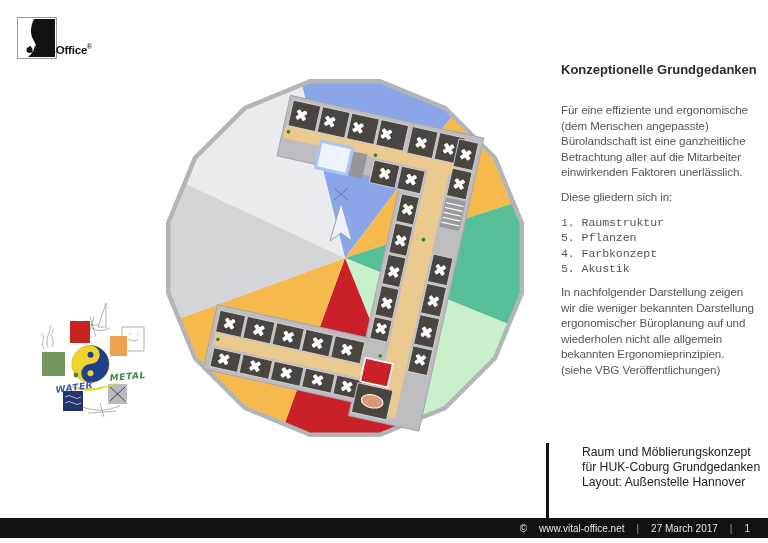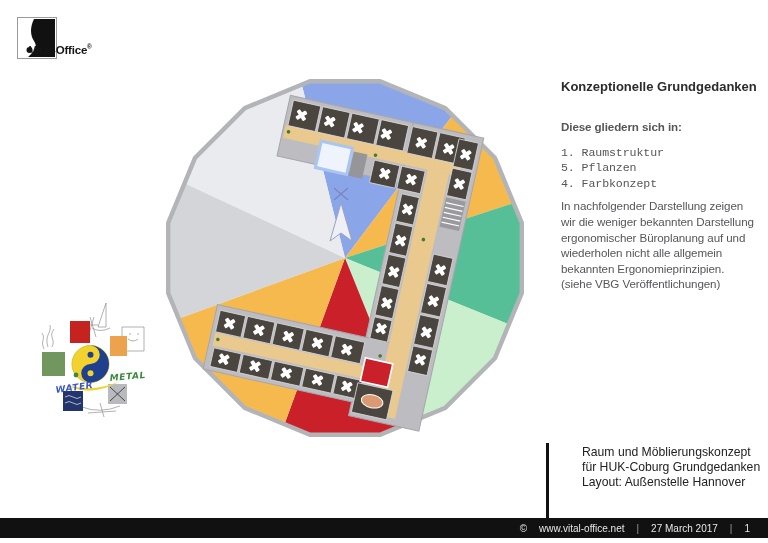--- a/index.html
+++ b/index.html
@@ -24,25 +24,25 @@
   .red-room{fill:var(--red_room);stroke:#ffffff;stroke-width:1.6;}
   .oval-table{fill:var(--table);stroke:#ffffff;stroke-width:1;}
   .plant-dot{fill:var(--plant);}
   .north-arrow{fill:#eef0f6;stroke:#9aa3bf;stroke-width:1;}
   .north-x{stroke:#7787bb;stroke-width:1.3;fill:none;}
   
   #collage-svg{position:absolute;left:30px;top:295px;width:140px;height:130px;}
   .sketch{stroke:#8f8f8f;stroke-width:0.7;fill:none;}
   .hand-label{font-family:"DejaVu Sans", sans-serif;font-style:italic;font-weight:bold;font-size:9px;letter-spacing:0.6px;}
   
-  .right-col{position:absolute;left:561px;top:79px;width:205px;color:var(--body_text);}
+  .right-col{position:absolute;left:561px;top:62px;width:205px;color:var(--body_text);}
   .rc-title{font-size:13px;color:var(--title_text);margin:0 0 25px 0;white-space:nowrap;}
   .rc-block{font-size:11.6px;line-height:15.6px;letter-spacing:-0.1px;}
   .rc-line{white-space:nowrap;}
-  .rc-intro{margin-top:17px;font-weight:bold;}
+  .rc-intro{margin-top:9px;}
   .rc-list{margin-top:10px;font-family:Liberation Mono, monospace;}
   .rc-para2{margin-top:7px;}
   
   .proj-bar{position:absolute;left:546px;top:443px;width:3px;height:75px;background:var(--accent_bar);}
   .proj-block{position:absolute;left:582px;top:445px;font-size:12.2px;line-height:15px;color:var(--block_text);}
   .proj-block div{white-space:nowrap;}
   
   .footer{
     position:absolute;left:0;top:518px;width:768px;height:20px;background:var(--footer_bg);
     display:flex;justify-content:flex-end;align-items:center;gap:12px;
@@ -229,27 +229,35 @@
       <circle cx="60.5" cy="78.2" r="3" fill="var(--el_yellow)"></circle>
       <circle cx="46" cy="80" r="2.4" fill="#3c8a41"></circle>
     </g>
 
     <text class="hand-label" x="26" y="98" transform="rotate(-8 26 98)" fill="var(--water_text)">WATER</text>
     <text class="hand-label" x="80" y="86" transform="rotate(-5 80 86)" fill="var(--metal_text)">METAL</text>
   </svg>
 
   <div class="right-col">
     <h1 class="rc-title">Konzeptionelle Grundgedanken</h1>
+    <div class="rc-block">
+      <div class="rc-line">Für eine effiziente und ergonomische</div>
+      <div class="rc-line">(dem Menschen angepasste)</div>
+      <div class="rc-line">Bürolandschaft ist eine ganzheitliche</div>
+      <div class="rc-line">Betrachtung aller auf die Mitarbeiter</div>
+      <div class="rc-line">einwirkenden Faktoren unerlässlich.</div>
+    </div>
     <div class="rc-block rc-intro">
       <div class="rc-line">Diese gliedern sich in:</div>
     </div>
     <div class="rc-block rc-list">
       <div class="rc-line">1. Raumstruktur</div>
       <div class="rc-line">5. Pflanzen</div>
       <div class="rc-line">4. Farbkonzept</div>
+      <div class="rc-line">5. Akustik</div>
     </div>
     <div class="rc-block rc-para2">
       <div class="rc-line">In nachfolgender Darstellung zeigen</div>
       <div class="rc-line">wir die weniger bekannten Darstellung</div>
       <div class="rc-line">ergonomischer Büroplanung auf und</div>
       <div class="rc-line">wiederholen nicht alle allgemein</div>
       <div class="rc-line">bekannten Ergonomieprinzipien.</div>
       <div class="rc-line">(siehe VBG Veröffentlichungen)</div>
     </div>
   </div>

